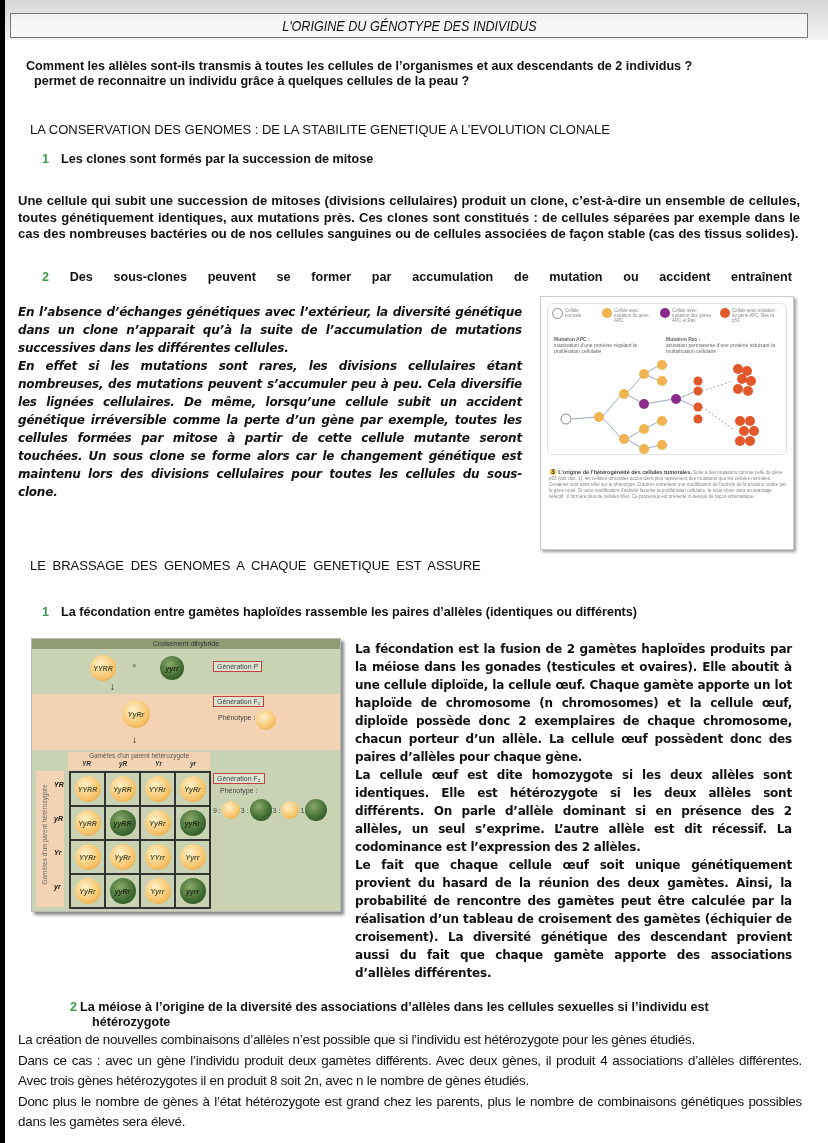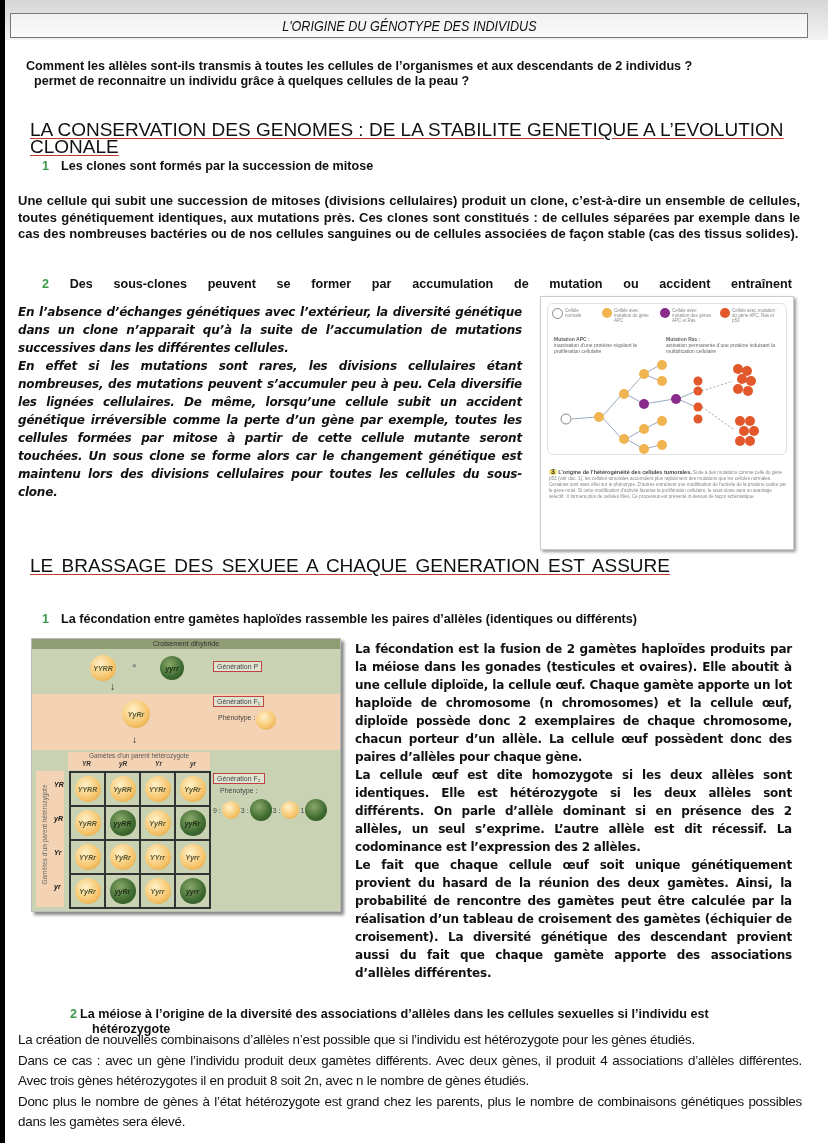--- a/index.html
+++ b/index.html
@@ -10,23 +10,23 @@
   }
   .topshade { position:absolute; left:0; top:0; width:828px; height:40px;
     background:linear-gradient(#d6d6d6,#f3f3f3); }
   .leftbar { position:absolute; left:0; top:0; width:5px; height:1143px; background:#000; }
   .title-box { position:absolute; left:10px; top:13px; width:796px; height:23px;
     border:1px solid #777; background:linear-gradient(#f2f2f2,#fafafa);
     display:flex; align-items:center; justify-content:center; }
   .title { font-style:italic; font-size:14px; letter-spacing:0; transform:scaleX(0.9); }
   .abs { position:absolute; }
   .q { font-weight:bold; font-size:12.6px; line-height:15px; transform-origin:left top; }
-  .sec { font-size:19px; text-decoration:underline; text-decoration-color:#c0392b;
+  .sec { font-size:13px; text-decoration-color:#c0392b;
          text-underline-offset:2px; line-height:17px; }
-  .sub { font-size:12.6px; font-weight:bold;margin-top:7px; }
+  .sub { font-size:12.6px; font-weight:bold; }
   .num { color:#3a9a4a; font-weight:bold; margin-right:12px; }
   .body-arial { font-size:13px; line-height:16.5px; text-align:justify; font-weight:normal; }
   .comic { font-family:"DejaVu Sans", sans-serif; font-size:12px; line-height:18px;
            text-align:justify; font-weight:bold; letter-spacing:-0.2px; }
   .comic.it { font-style:italic; }
   .spread { display:flex; justify-content:space-between; }
   .fig1 { position:absolute; left:540px; top:296px; width:252px; height:252px;
     background:#fff; border:1px solid #ccc; box-shadow:2px 2px 3px #999; }
   .fig1 .inner { position:absolute; left:6px; top:6px; width:238px; height:150px;
     border:1px solid #e2e2e2; border-radius:6px; }
@@ -169,21 +169,21 @@
     </svg>
   </div>
   <div class="cap">
     <span class="dot" style="background:#f5e06a;padding:0 2px;font-size:7px;font-weight:bold;color:#333">3</span>
     <b>L’origine de l’hétérogénéité des cellules tumorales.</b>
     <span>Suite à des mutations comme celle du gène p53 (voir doc. 1), les cellules tumorales accumulent plus rapidement des mutations que les cellules normales. Certaines sont sans effet sur le phénotype. D’autres entraînent une modification de l’activité de la protéine codée par le gène muté. Si cette modification d’activité favorise la prolifération cellulaire, le sous-clone aura un avantage sélectif : il formera plus de cellules filles. Ce processus est présenté ci-dessus de façon schématique.</span>
   </div>
 </div>
 
 <div class="abs sec" style="left:30px;top:557px;word-spacing:3px;">
-  <div>LE BRASSAGE DES SEXUEE A CHAQUE GENERATION EST ASSURE</div>
+  <div>LE BRASSAGE DES GENOMES A CHAQUE GENETIQUE EST ASSURE</div>
 </div>
 
 <div class="abs sub" style="left:42px;top:605px;">
   <span class="num">1</span><span>La fécondation entre gamètes haploïdes rassemble les paires d’allèles (identiques ou différents)</span>
 </div>
 
 <div class="fig2">
   <div style="background:#8f9c74;height:10px;text-align:center;font-size:7px;color:#333;line-height:10px">Croisement dihybride</div>
   <div style="position:relative;height:45px;">
     <div class="cell-ball yel abs" style="left:58px;top:6px;width:26px;height:26px">YYRR</div>

